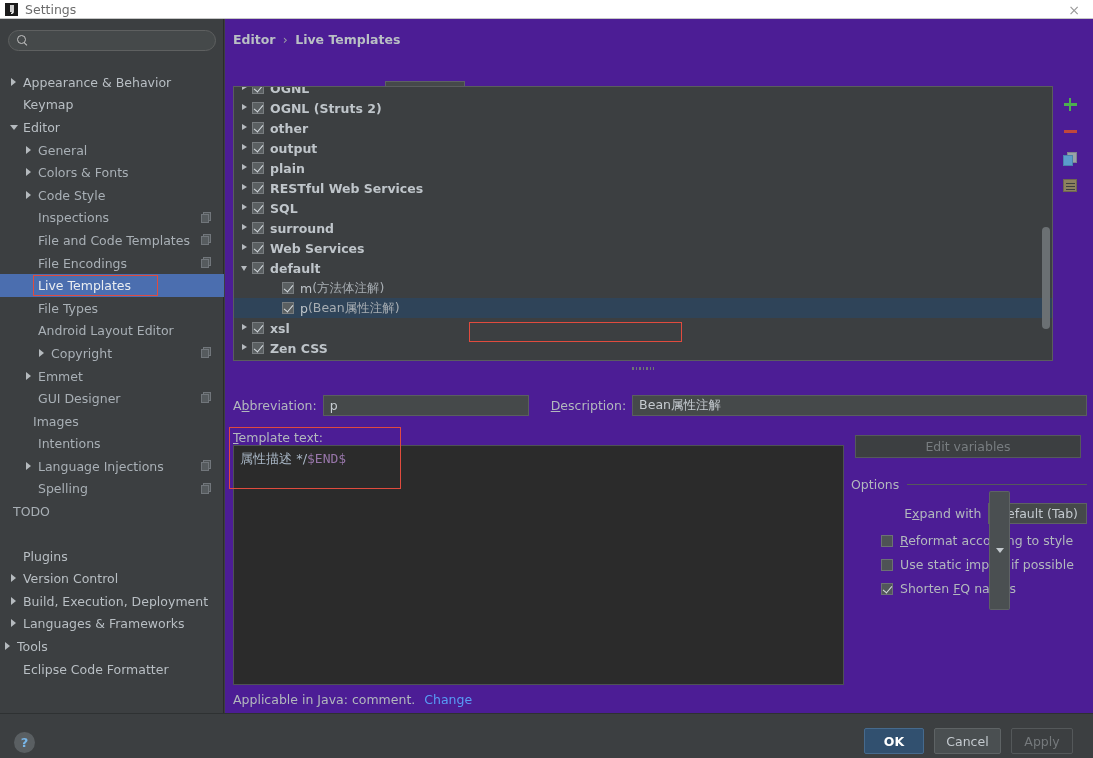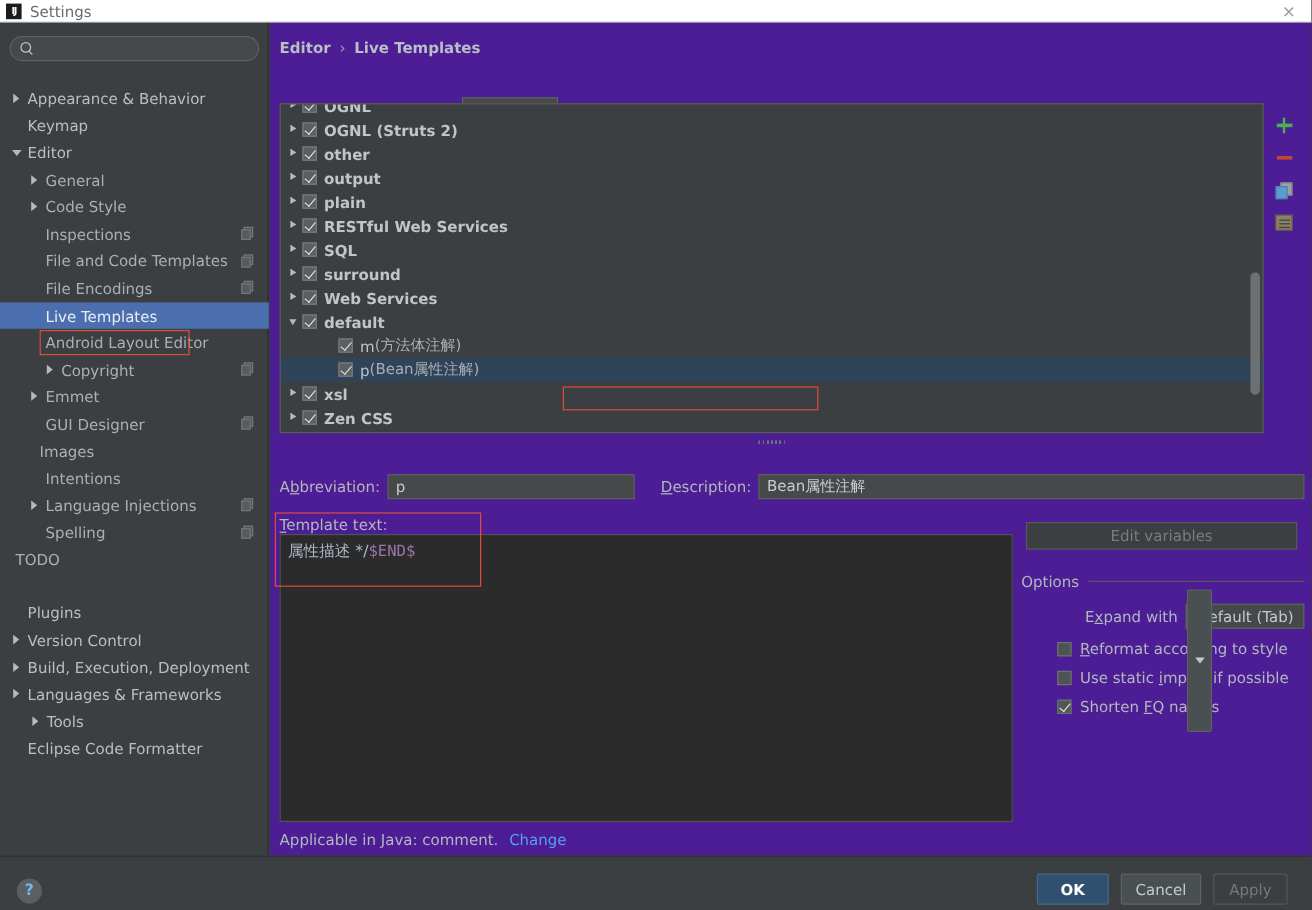--- a/index.html
+++ b/index.html
@@ -302,20 +302,24 @@
           <div class="trow bold" style="padding-left: 10px;">
             <span class="arrow down"></span>
             <span class="tlabel">Editor</span>
           </div>
           <div class="trow" style="padding-left: 25px;">
             <span class="arrow right"></span>
             <span class="tlabel">General</span>
           </div>
           <div class="trow" style="padding-left: 25px;">
             <span class="arrow right"></span>
+            <span class="tlabel">Colors &amp; Fonts</span>
+          </div>
+          <div class="trow" style="padding-left: 25px;">
+            <span class="arrow right"></span>
             <span class="tlabel">Code Style</span>
           </div>
           <div class="trow" style="padding-left: 25px;">
             <span class="arrow none"></span>
             <span class="tlabel">Inspections</span>
             <span class="scope-icon">
               <i class="b"></i>
               <i class="f"></i>
             </span>
           </div>
@@ -334,20 +338,24 @@
               <i class="b"></i>
               <i class="f"></i>
             </span>
           </div>
           <div class="trow sel" style="padding-left: 25px;">
             <span class="arrow none"></span>
             <span class="tlabel">Live Templates</span>
           </div>
           <div class="trow" style="padding-left: 25px;">
             <span class="arrow none"></span>
+            <span class="tlabel">File Types</span>
+          </div>
+          <div class="trow" style="padding-left: 25px;">
+            <span class="arrow none"></span>
             <span class="tlabel">Android Layout Editor</span>
           </div>
           <div class="trow" style="padding-left: 38px;">
             <span class="arrow right"></span>
             <span class="tlabel">Copyright</span>
             <span class="scope-icon">
               <i class="b"></i>
               <i class="f"></i>
             </span>
           </div>
@@ -400,21 +408,21 @@
             <span class="tlabel">Version Control</span>
           </div>
           <div class="trow bold" style="padding-left: 10px;">
             <span class="arrow right"></span>
             <span class="tlabel">Build, Execution, Deployment</span>
           </div>
           <div class="trow bold" style="padding-left: 10px;">
             <span class="arrow right"></span>
             <span class="tlabel">Languages &amp; Frameworks</span>
           </div>
-          <div class="trow bold" style="padding-left: 26px;">
+          <div class="trow bold" style="padding-left: 4px;">
             <span class="arrow right"></span>
             <span class="tlabel">Tools</span>
           </div>
           <div class="trow bold" style="padding-left: 10px;">
             <span class="arrow none"></span>
             <span class="tlabel">Eclipse Code Formatter</span>
           </div>
         </div>
       <div class="sel-box" id="sidebar-redbox" style="left: 33px; top: 256.4px; width: 125px; height: 21px;"></div>
     </div>

